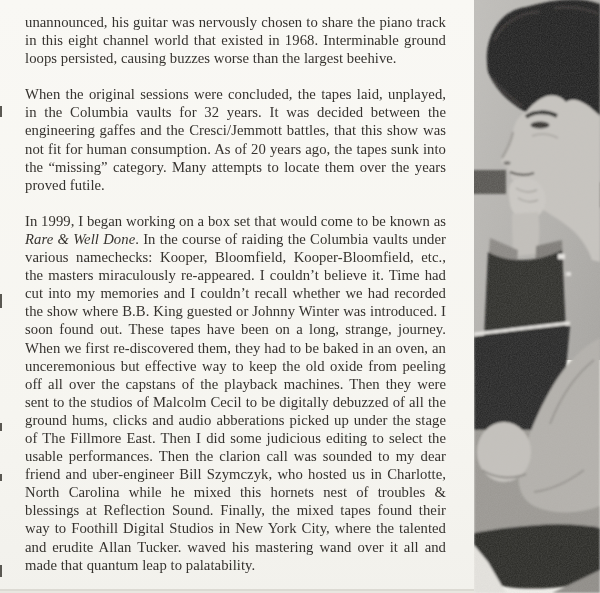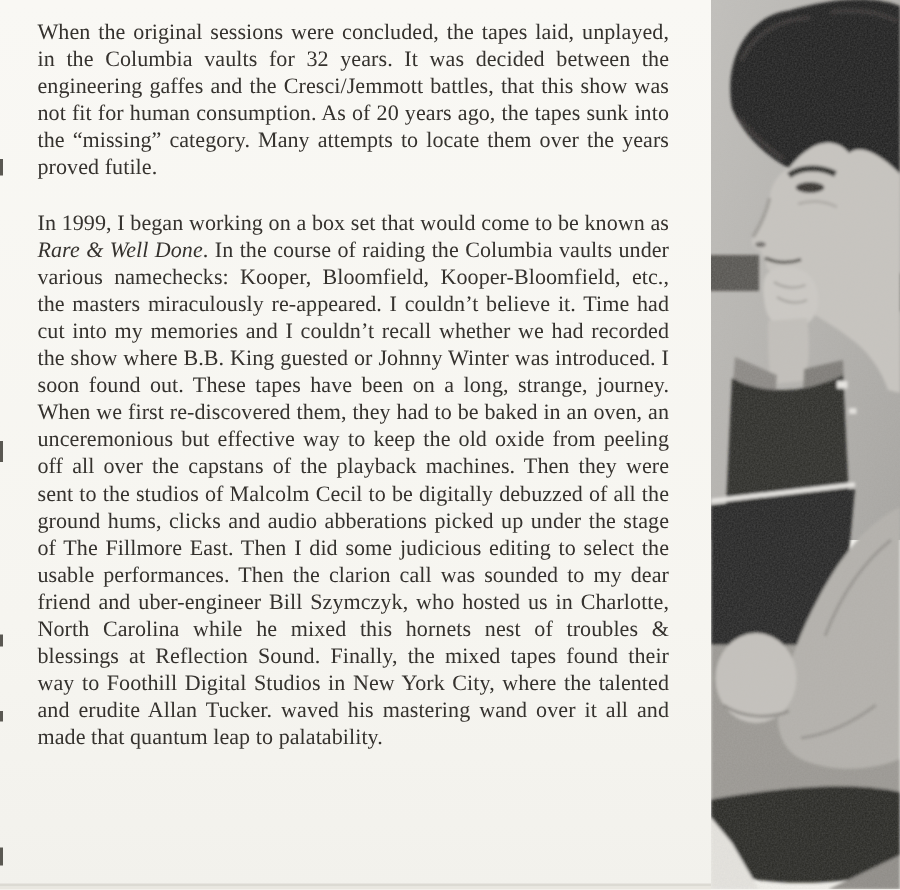--- a/index.html
+++ b/index.html
@@ -29,20 +29,21 @@
   .edge-tick{position:absolute;left:0;background:#5a5852;}
   .bottom-edge{position:absolute;left:0;top:589px;width:474px;height:2px;background:#dcdad3;}
   .bottom-edge2{position:absolute;left:0;top:591px;width:474px;height:2px;background:#e9e7e0;}
 </style>
 </head>
 <body>
 
 <div class="page">
 
   <div class="text-column">
+      <p><span>unannounced, his guitar was nervously chosen to share the piano track in this eight channel world that existed in 1968. Interminable ground loops persisted, causing buzzes worse than the largest beehive.</span></p>
       <p><span>When the original sessions were concluded, the tapes laid, unplayed, in the Columbia vaults for 32 years. It was decided between the engineering gaffes and the Cresci/Jemmott battles, that this show was not fit for human consumption. As of 20 years ago, the tapes sunk into the “missing” category. Many attempts to locate them over the years proved futile.</span></p>
       <p><span>In 1999, I began working on a box set that would come to be known as </span><i>Rare &amp; Well Done</i><span>. In the course of raiding the Columbia vaults under various namechecks: Kooper, Bloomfield, Kooper-Bloomfield, etc., the masters miraculously re-appeared. I couldn’t believe it. Time had cut into my memories and I couldn’t recall whether we had recorded the show where B.B. King guested or Johnny Winter was introduced. I soon found out. These tapes have been on a long, strange, journey. When we first re-discovered them, they had to be baked in an oven, an unceremonious but effective way to keep the old oxide from peeling off all over the capstans of the playback machines. Then they were sent to the studios of Malcolm Cecil to be digitally debuzzed of all the ground hums, clicks and audio abberations picked up under the stage of The Fillmore East. Then I did some judicious editing to select the usable performances. Then the clarion call was sounded to my dear friend and uber-engineer Bill Szymczyk, who hosted us in Charlotte, North Carolina while he mixed this hornets nest of troubles &amp; blessings at Reflection Sound. Finally, the mixed tapes found their way to Foothill Digital Studios in New York City, where the talented and erudite Allan Tucker. waved his mastering wand over it all and made that quantum leap to palatability.</span></p>
     </div>
 
   <div class="photo">
     <svg viewBox="0 0 126 593" width="126" height="593">
       <defs>
         <linearGradient id="wallGrad" x1="0" y1="0" x2="1" y2="1">
           <stop offset="0" stop-color="#c1bfbb"></stop>
           <stop offset="0.6" stop-color="#b2b0ac"></stop>

